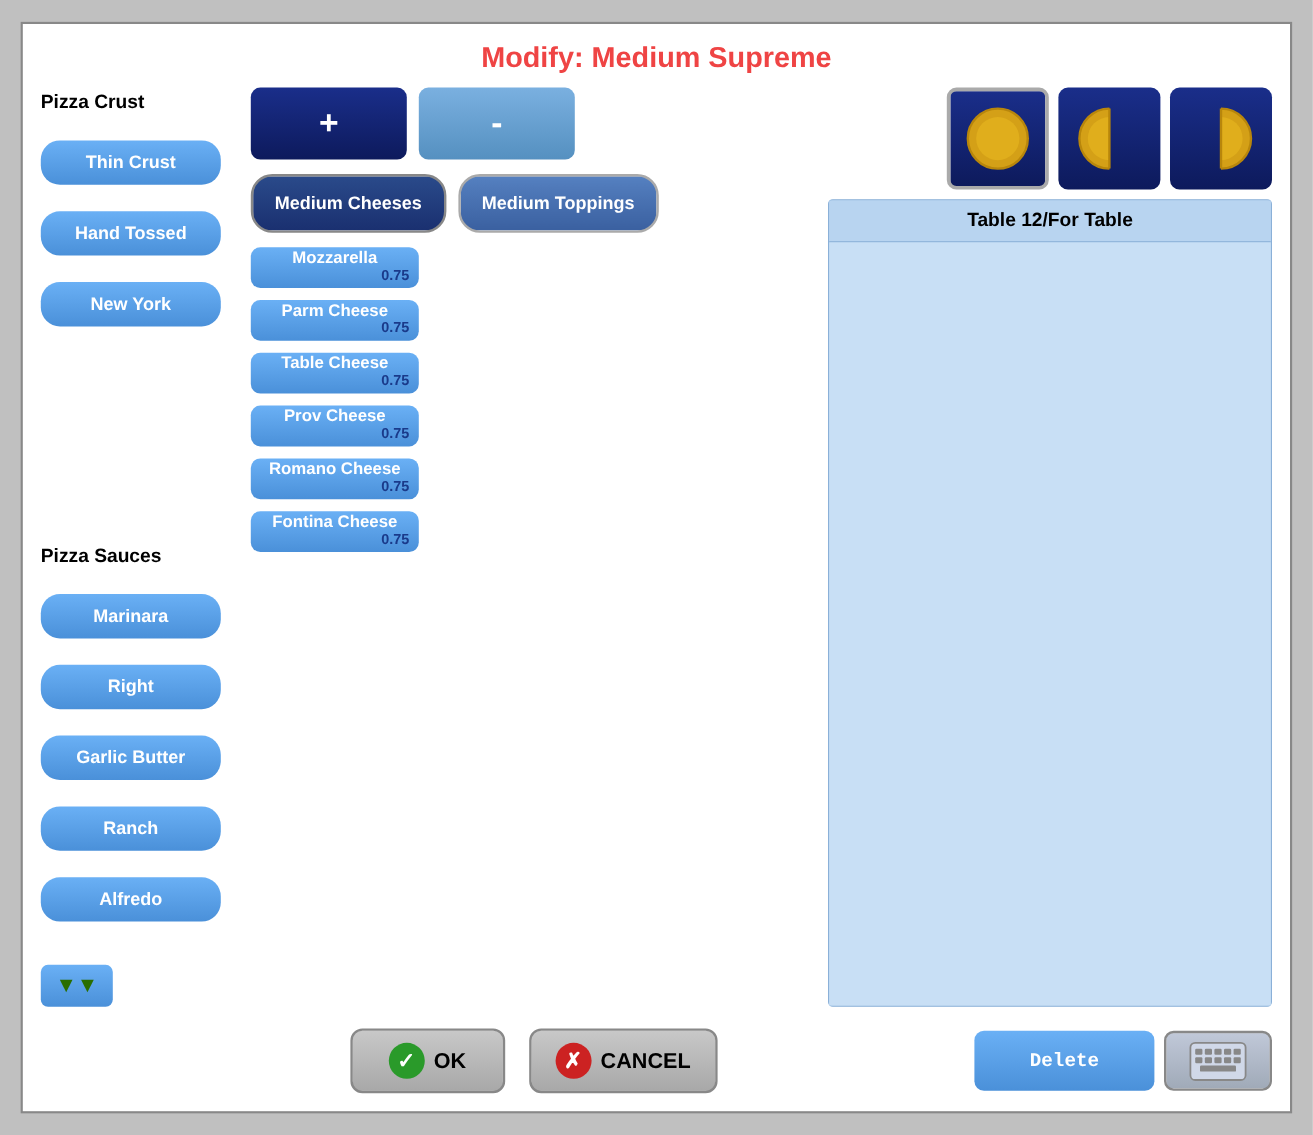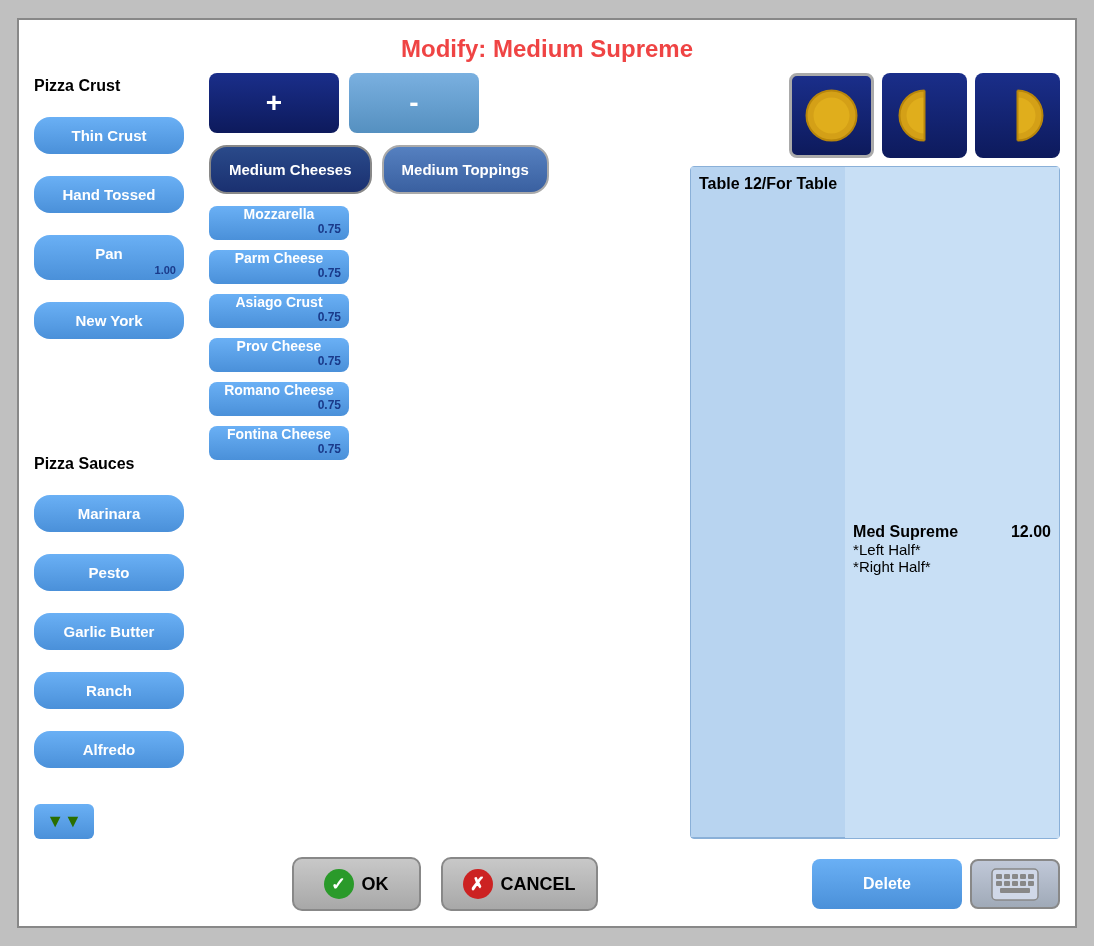--- a/index.html
+++ b/index.html
@@ -191,21 +191,21 @@
     .coin-svg {
       width: 55px;
       height: 55px;
     }
     .order-panel {
       background: #b8d4f0;
       border: 1px solid #8ab0d8;
       border-radius: 4px;
       flex: 1;
       display: flex;
-      flex-direction: row;
+      flex-direction: column;
     }
     .order-header {
       background: #b8d4f0;
       border-bottom: 1px solid #8ab0d8;
       padding: 8px;
       text-align: center;
       font-size: 16px;
       font-weight: bold;
       color: #000;
     }
@@ -280,20 +280,21 @@
     .delete-btn {
       background: linear-gradient(to bottom, #6ab0f5, #4a90d9);
       border: none;
       border-radius: 8px;
       color: white;
       font-size: 16px;
       font-weight: bold;
       padding: 10px 20px;
       cursor: pointer;
       width: 150px;
+      font-family: Liberation Mono, monospace;
     }
     .keyboard-btn {
       background: linear-gradient(to bottom, #c0c8d8, #a0aab8);
       border: 2px solid #888;
       border-radius: 8px;
       width: 90px;
       height: 50px;
       cursor: pointer;
       display: flex;
       align-items: center;
@@ -332,31 +333,27 @@
 <div class="main-container">
 
   <div class="title">Modify: Medium Supreme</div>
 
   <div class="content-area">
 
     <div class="left-column">
       <div class="section-label">Pizza Crust</div>
       <button class="crust-btn">Thin Crust</button>
       <button class="crust-btn">Hand Tossed</button>
-      <button class="crust-btn" style="padding-bottom:18px;">
-        <span>Pan</span>
-        <span class="btn-price">1.00</span>
-      </button>
       <button class="crust-btn">New York</button>
 
       <div style="flex:1; min-height:20px;"></div>
 
       <div class="section-label">Pizza Sauces</div>
       <button class="sauce-btn">Marinara</button>
-      <button class="sauce-btn">Pesto</button>
+      <button class="sauce-btn">Right</button>
       <button class="sauce-btn">Garlic Butter</button>
       <button class="sauce-btn">Ranch</button>
       <button class="sauce-btn">Alfredo</button>
 
       <div style="margin-top:8px;">
         <button class="scroll-btn">
           <span class="scroll-arrow">▼▼</span>
         </button>
       </div>
     </div>
@@ -375,21 +372,21 @@
       <div class="toppings-grid">
         <button class="topping-btn" style="padding-bottom:18px;">
           <span>Mozzarella</span>
           <span class="topping-price">0.75</span>
         </button>
         <button class="topping-btn" style="padding-bottom:18px;">
           <span>Parm Cheese</span>
           <span class="topping-price">0.75</span>
         </button>
         <button class="topping-btn" style="padding-bottom:18px;">
-          <span>Asiago Crust</span>
+          <span>Table Cheese</span>
           <span class="topping-price">0.75</span>
         </button>
         <button class="topping-btn" style="padding-bottom:18px;">
           <span>Prov Cheese</span>
           <span class="topping-price">0.75</span>
         </button>
         <button class="topping-btn" style="padding-bottom:18px;">
           <span>Romano Cheese</span>
           <span class="topping-price">0.75</span>
         </button>
@@ -431,28 +428,20 @@
             <line x1="27.5" y1="2.5" x2="27.5" y2="52.5" stroke="#b8860b" stroke-width="2"></line>
           </svg>
         </button>
       </div>
 
       <div class="order-panel">
         <div class="order-header">Table 12/For Table</div>
         <div class="order-body">
           <div class="order-item-wrap">
             <div style="flex:1; min-height: 340px;"></div>
-            <div class="order-item">
-              <div class="order-item-row">
-                <span>Med Supreme</span>
-                <span>12.00</span>
-              </div>
-              <div class="order-item-detail">*Left Half*</div>
-              <div class="order-item-detail">*Right Half*</div>
-            </div>
           </div>
         </div>
       </div>
     </div>
   </div>
 
   <div class="bottom-bar">
     <div class="bottom-left"></div>
 
     <div class="bottom-middle">

